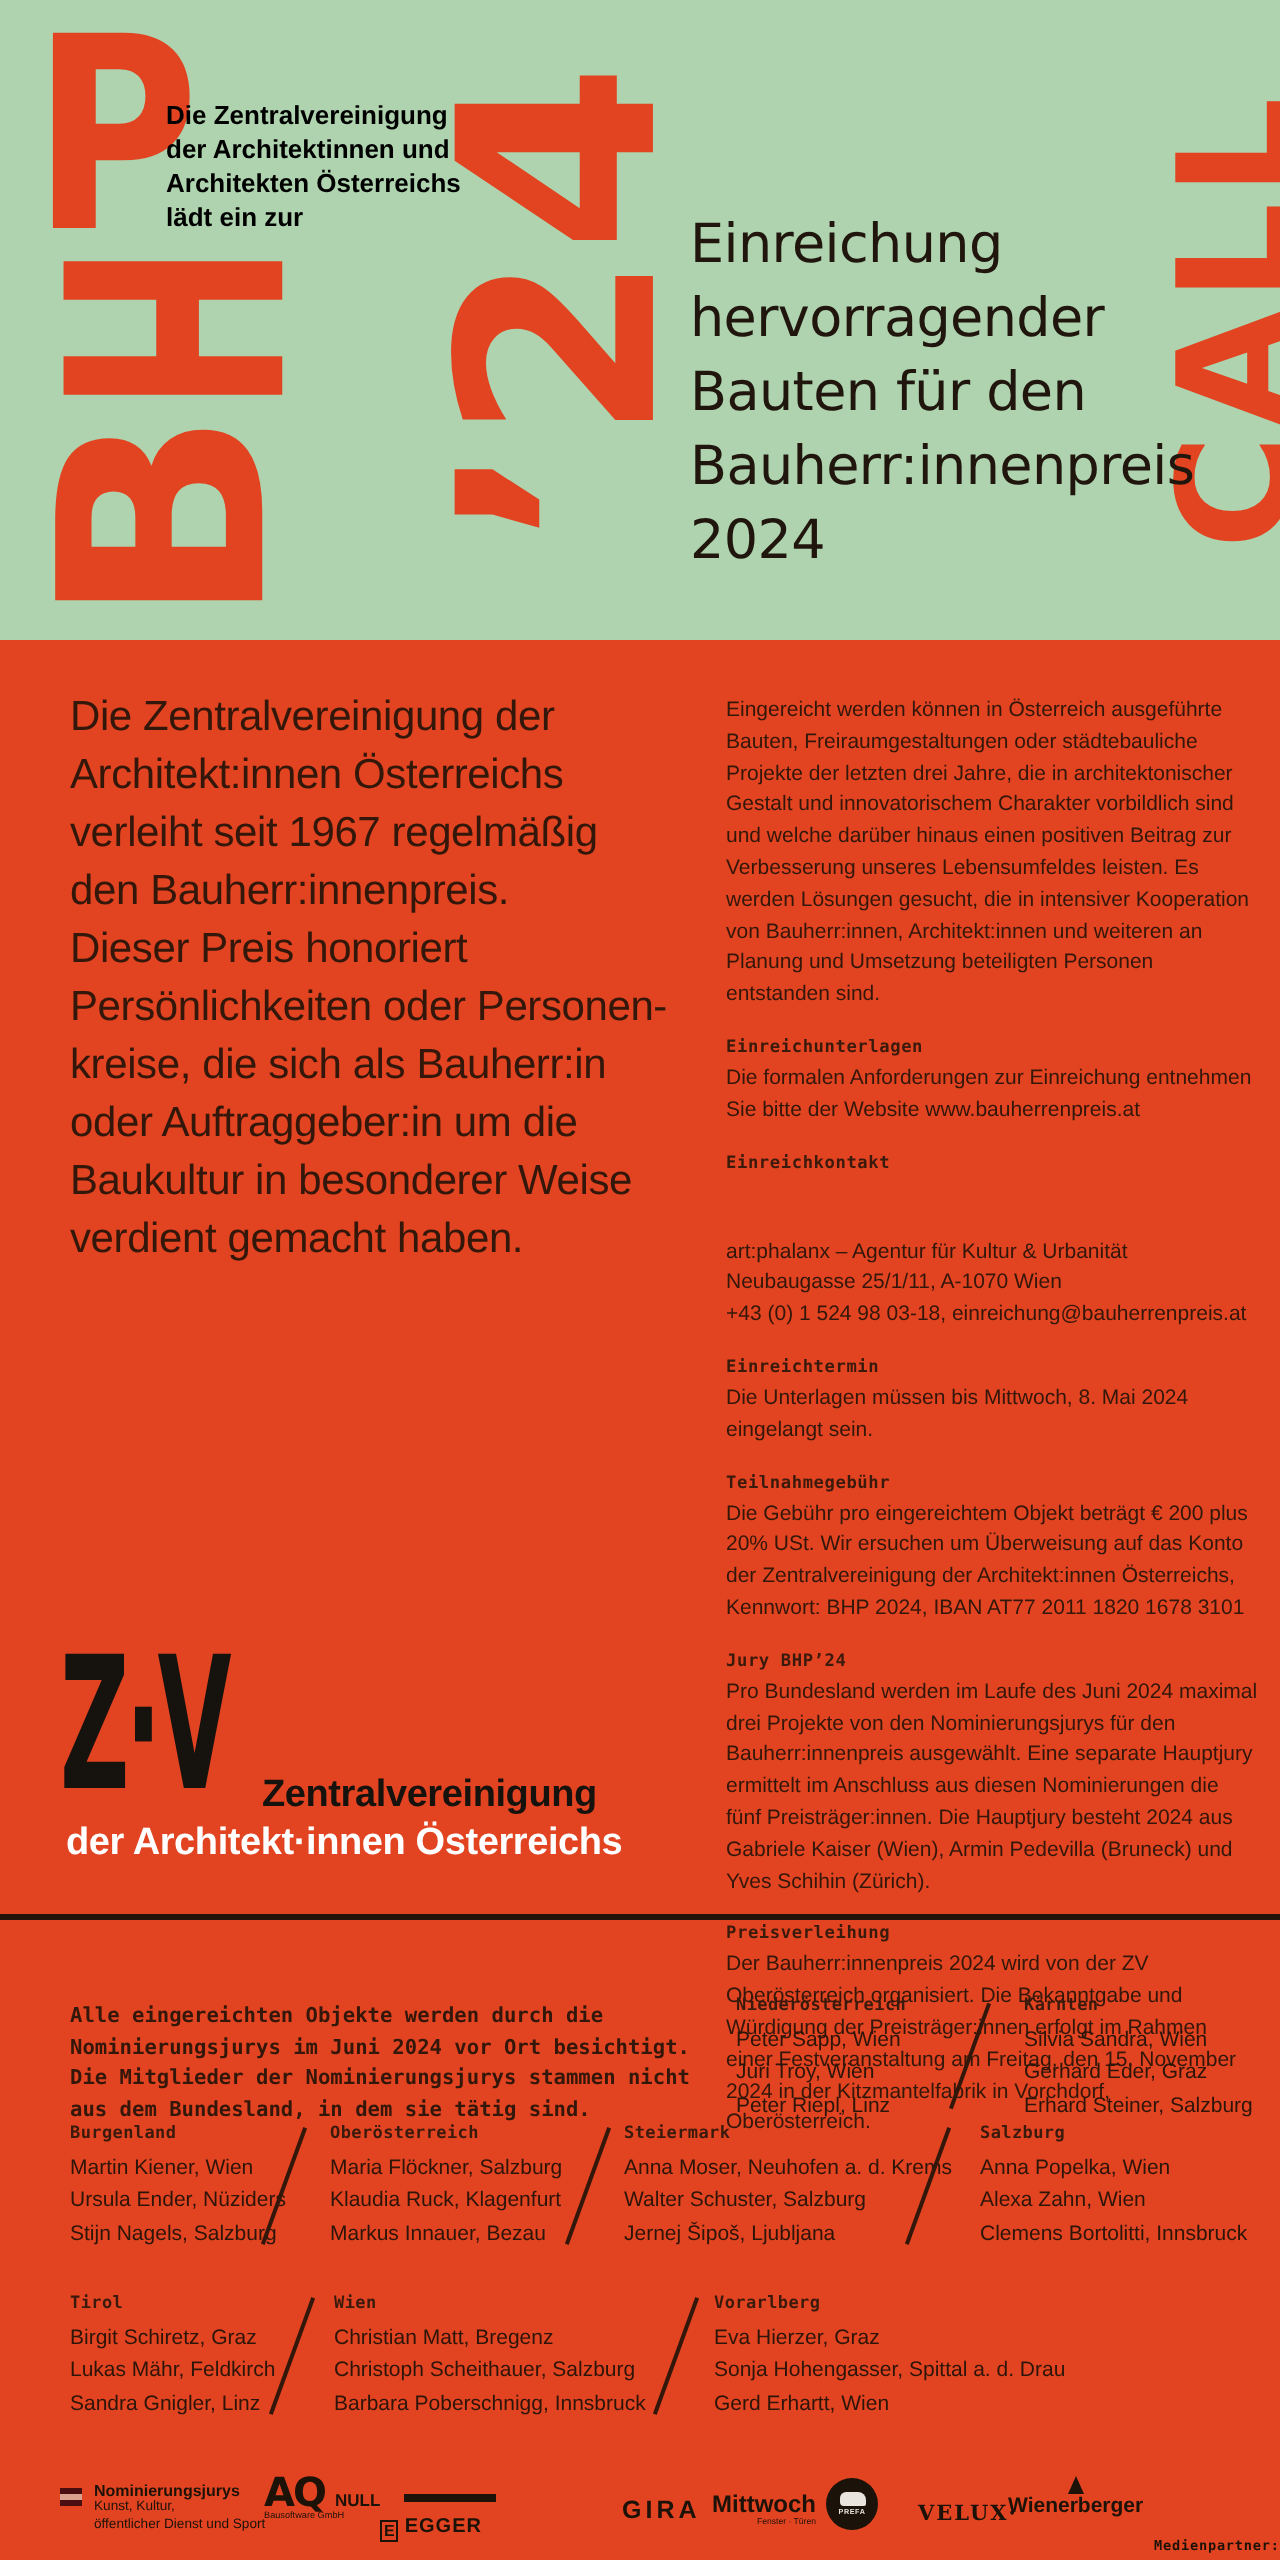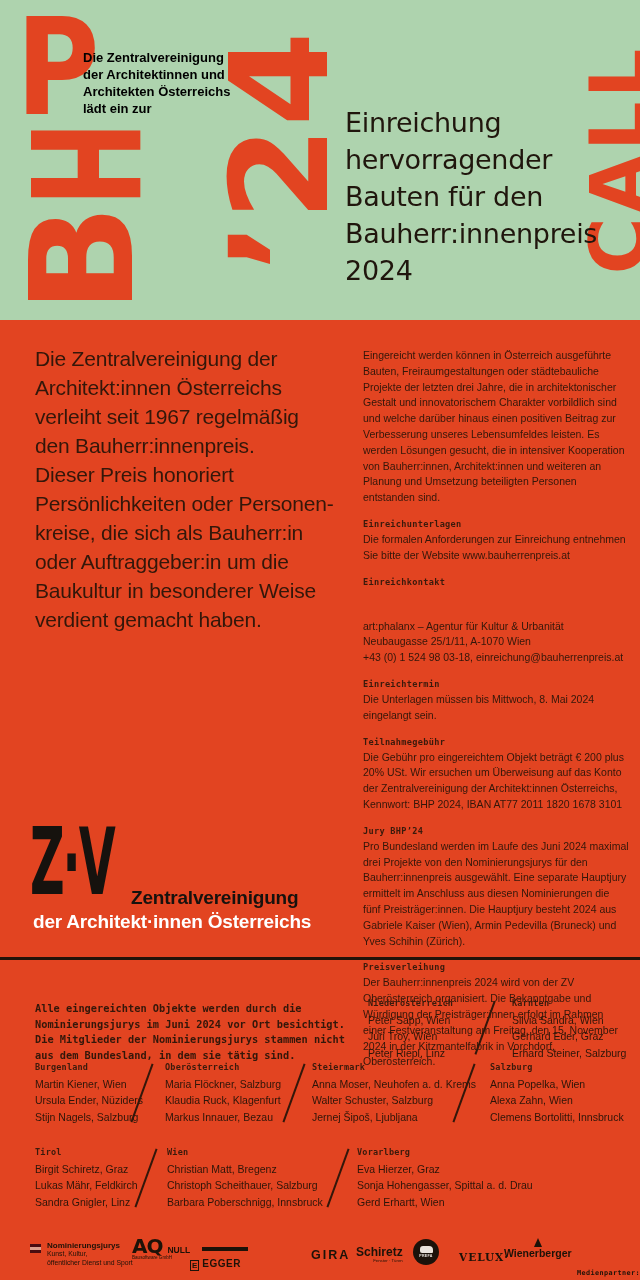--- a/index.html
+++ b/index.html
@@ -244,21 +244,21 @@
       <span class="bar" style="display:block;"></span>
       <span class="egger-txt">EGGER</span>
     </span>
   </div>
   <div class="fitem geberit">
     <span class="sq"></span>
     <span class="geberit-txt">GEBERIT</span>
   </div>
   <div class="fitem gira">GIRA</div>
   <div class="fitem internorm">
-    <div class="internorm-txt">Schiretz</div>
+    <div class="internorm-txt">Mittwoch</div>
     <div class="internorm-sub">Fenster · Türen</div>
   </div>
   <div class="fitem prefa">
     <span class="bull"></span>
     <span class="ptxt">PREFA</span>
   </div>
   <div class="fitem velux">VELUX·</div>
   <div class="fitem wb">
     <div class="wb-flame"></div>
     <div class="wb-txt">Wienerberger</div>

